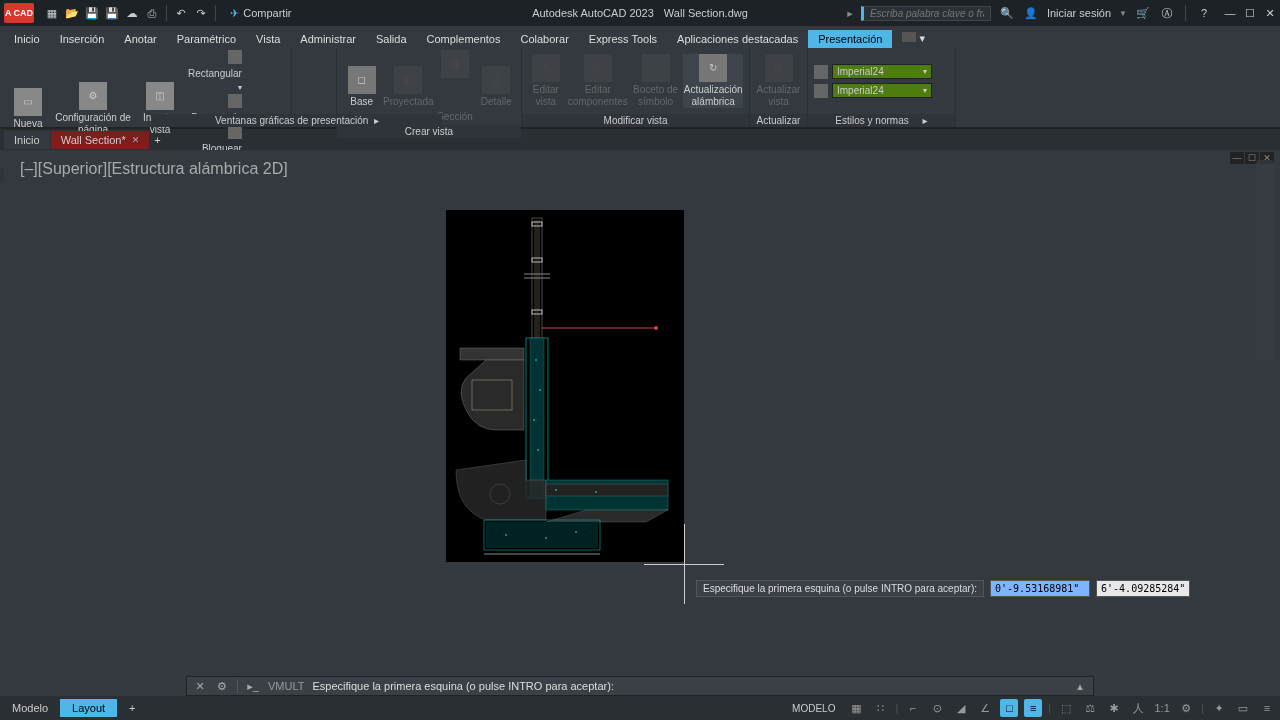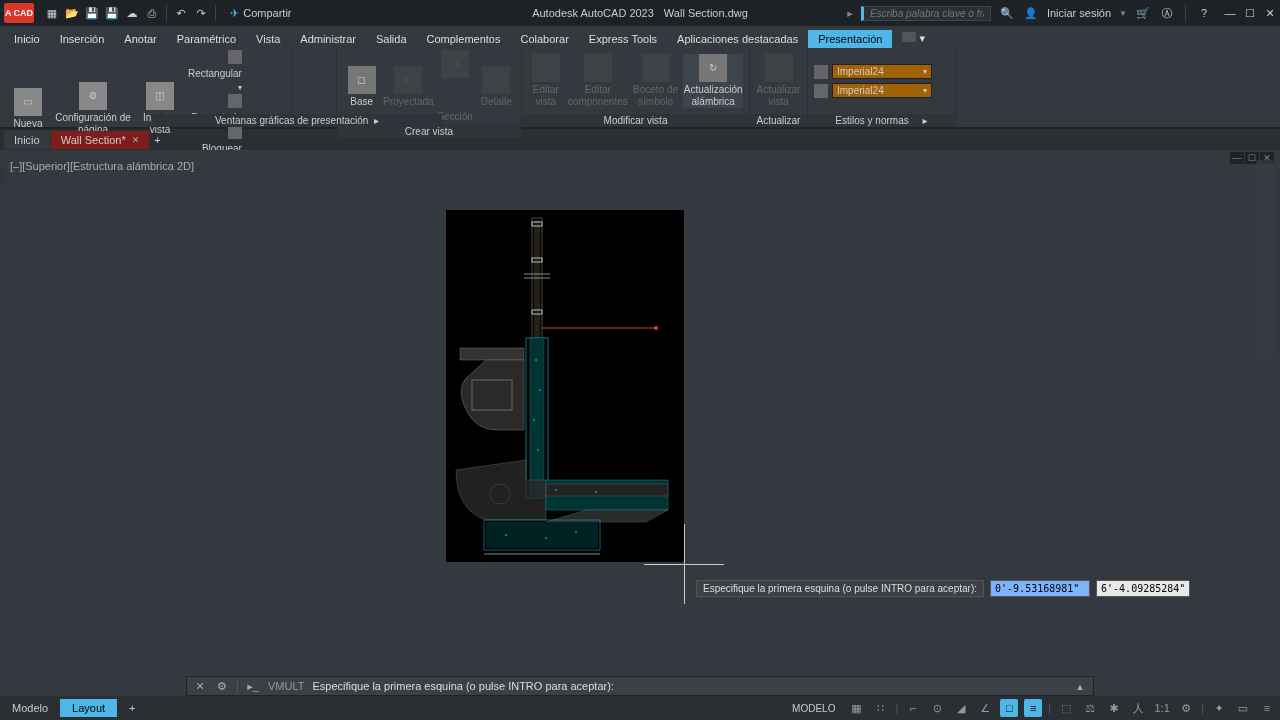--- a/index.html
+++ b/index.html
@@ -29,31 +29,31 @@
 .ribbon-panel { border-right: 1px solid #2a2f34; display: flex; flex-direction: column; }
 .panel-body { flex: 1; display: flex; align-items: center; padding: 2px 6px; gap: 4px; }
 .panel-title { font-size: 10px; color: #ccc; text-align: center; padding: 1px 4px; background: #2e343a; }
 .big-btn { display: flex; flex-direction: column; align-items: center; justify-content: center; width: 64px; font-size: 10px; color: #ccc; text-align: center; line-height: 1.2; gap: 2px;}
 .big-btn.dim { color: #666; }
 .big-btn .ico { width: 28px; height: 28px; background: #555; display:flex; align-items:center; justify-content:center; }
 .big-btn.dim .ico { opacity: 0.35; }
 .sm-row { display: flex; align-items: flex-end; gap: 4px; font-size: 10px; color: #ccc; flex-direction: column; }
 .sm-row .si { width: 14px; height: 14px; background: #666; }
 .col { display: flex; flex-direction: column; gap: 2px; }
-.sel { background: #a16207; border: 1px solid #222; color: #ccc; font-size: 10px; padding: 1px 4px; width: 100px; display:flex; justify-content:space-between; align-items:center;}
+.sel { background: #4d7c0f; border: 1px solid #222; color: #ccc; font-size: 10px; padding: 1px 4px; width: 100px; display:flex; justify-content:space-between; align-items:center;}
 
 
 .filetabs { height: 22px; background: #2a2f34; display: flex; align-items: center; padding-left: 4px; border-top: 1px solid #222; }
 .file-tab { padding: 3px 10px; font-size: 11px; color: #ccc; background: #33393f; margin-right: 1px; display:flex; align-items:center; gap:6px;}
 .file-tab.active { background: #7f1d1d; }
 .file-tab .cl { font-size: 9px; color: #aaa; }
 
 
 .draw-area { position: absolute; top: 150px; left: 4px; right: 4px; bottom: 50px; background: #33393f; }
-.vp-label { position: absolute; top: 10px; left: 6px; font-size: 11px; color: #aaa; }
+.vp-label { position: absolute; top: 10px; left: 16px; font-size: 16px; color: #aaa; }
 .canvas { position: absolute; top: 60px; left: 442px; width: 238px; height: 352px; background: #000; }
 .navbar { position: absolute; right: 2px; top: 10px; width: 18px; height: 200px; background: #3a4046; border-radius: 3px; opacity:.6;}
 .vp-ctrl { position:absolute; top:2px; right:2px; display:flex; gap:1px;}
 .vp-ctrl span { width:14px; height:12px; background:#222; color:#888; font-size:9px; display:flex; align-items:center; justify-content:center;}
 
 
 .cross-h { position: absolute; height: 1px; background: #ccc; }
 .cross-v { position: absolute; width: 1px; background: #ccc; }
 .dyn { position: absolute; display: flex; gap: 6px; font-size: 10px; align-items:center;}
 .dyn-lbl { background: #3a4046; color: #ddd; padding: 2px 6px; border:1px solid #555;}

